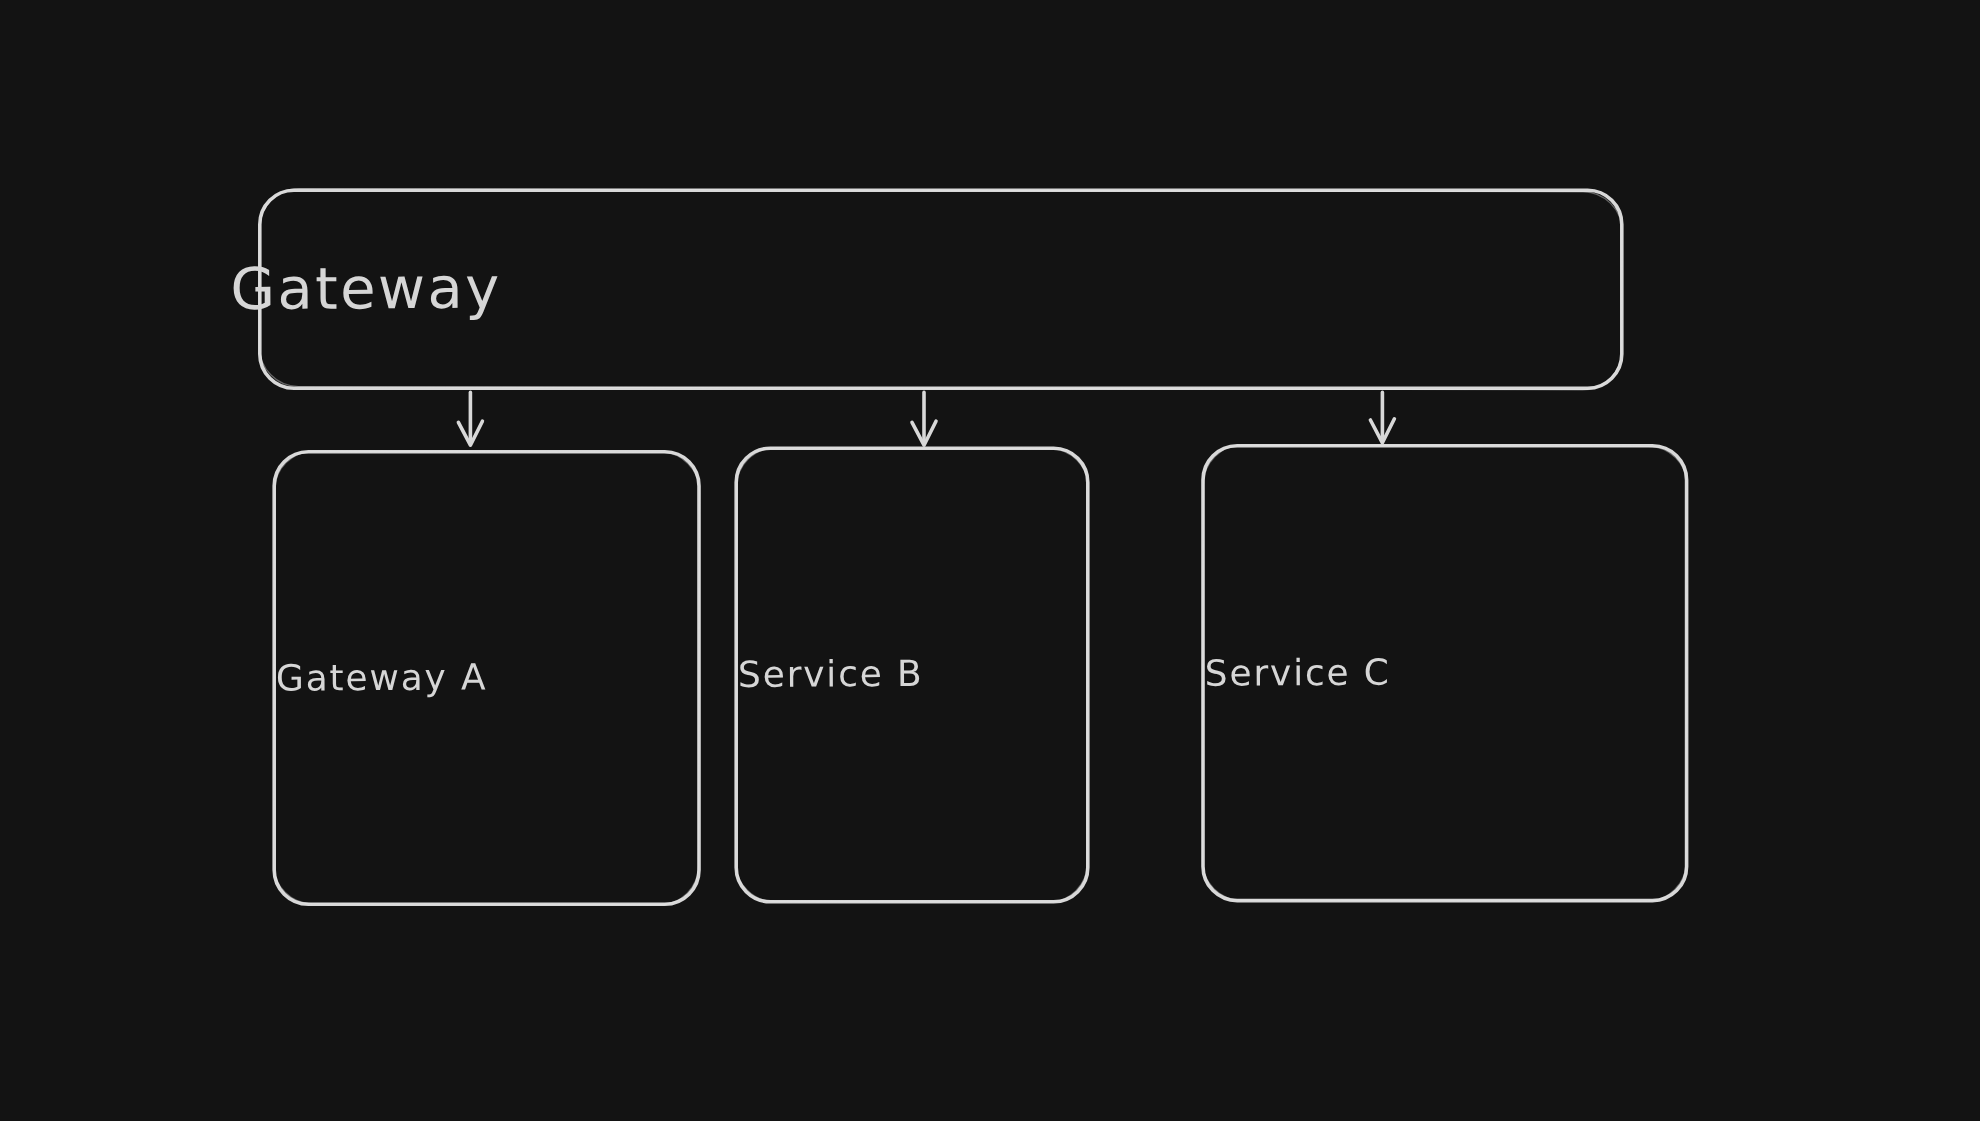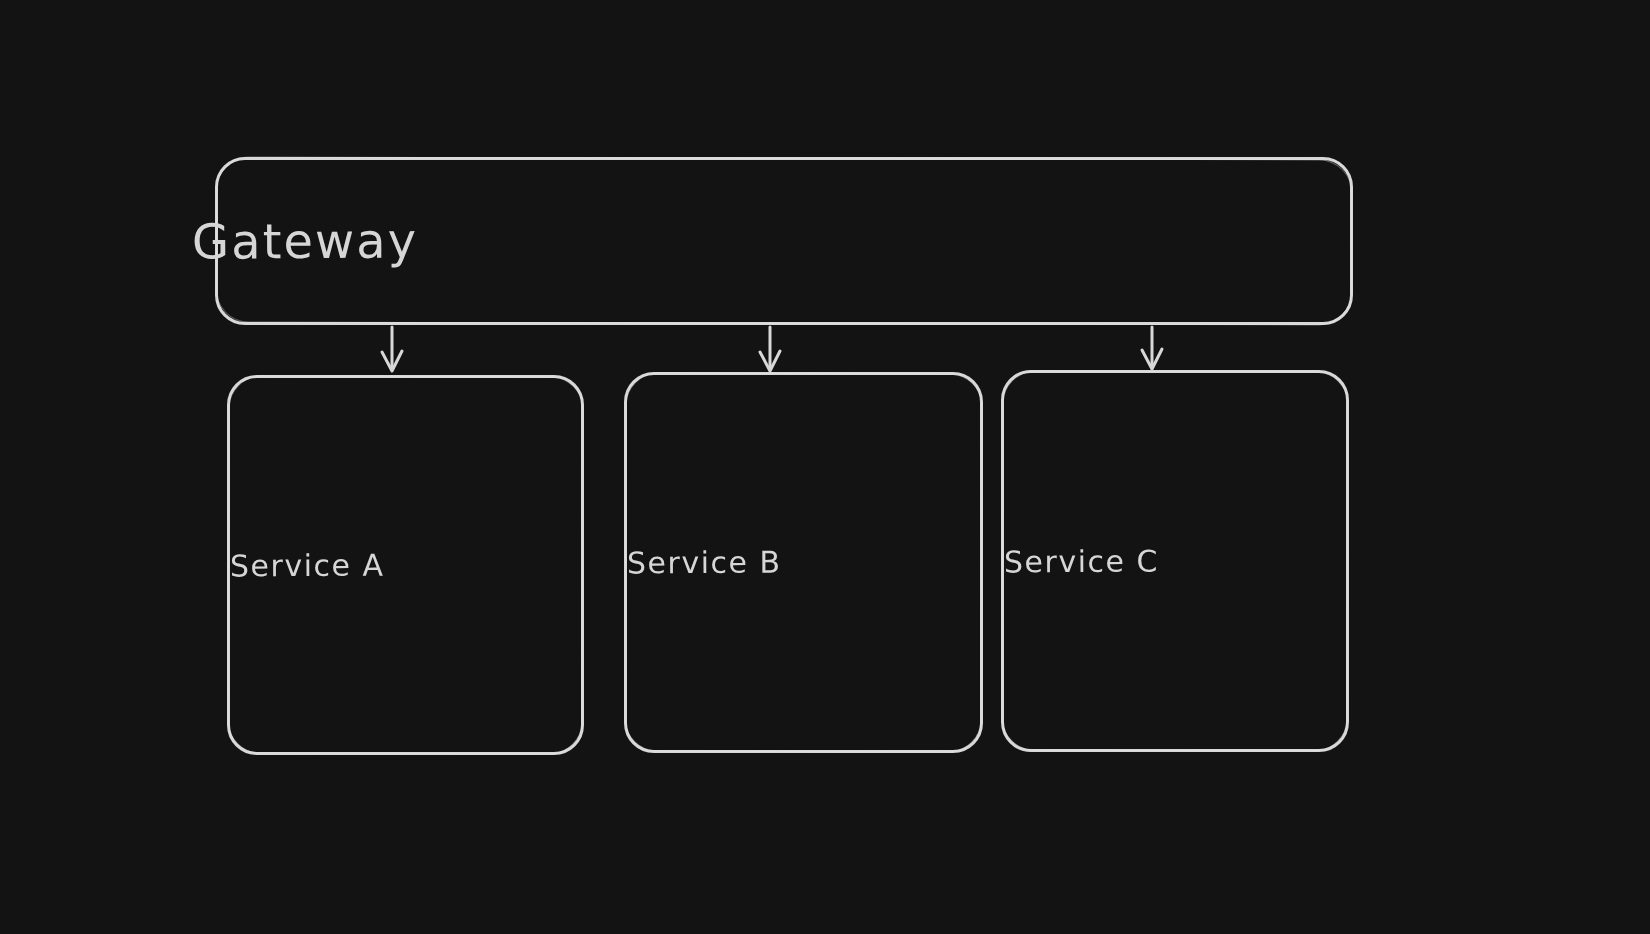--- a/index.html
+++ b/index.html
@@ -58,28 +58,27 @@
   }
   .node-service-a {
     left: 227px;
     top: 375px;
     width: 357px;
     height: 380px;
   }
   .node-service-b {
     left: 612px;
     top: 372px;
-    width: 359px;
+    width: 296px;
     height: 381px;
-    margin-left: 12px;
   }
   .node-service-c {
     left: 1001px;
     top: 370px;
-    width: 348px;
+    width: 406px;
     height: 382px;
   }
   .edges-layer {
     position: absolute;
     left: 0;
     top: 0;
     width: 1650px;
     height: 934px;
     pointer-events: none;
   }
@@ -110,21 +109,21 @@
       <line x1="770" y1="327" x2="770" y2="368"></line>
       <polyline points="760,352 770,371 780,351"></polyline>
     </g>
     <g>
       <line x1="1152" y1="327" x2="1152" y2="366"></line>
       <polyline points="1142,350 1152,369 1162,349"></polyline>
     </g>
   </svg>
 
   <div class="node node-service node-service-a">
-    <span class="node-label">Service A</span>
+    <span class="node-label">Gateway A</span>
   </div>
 
   <div class="node node-service node-service-b">
     <span class="node-label">Service B</span>
   </div>
 
   <div class="node node-service node-service-c">
     <span class="node-label">Service C</span>
   </div>
 

